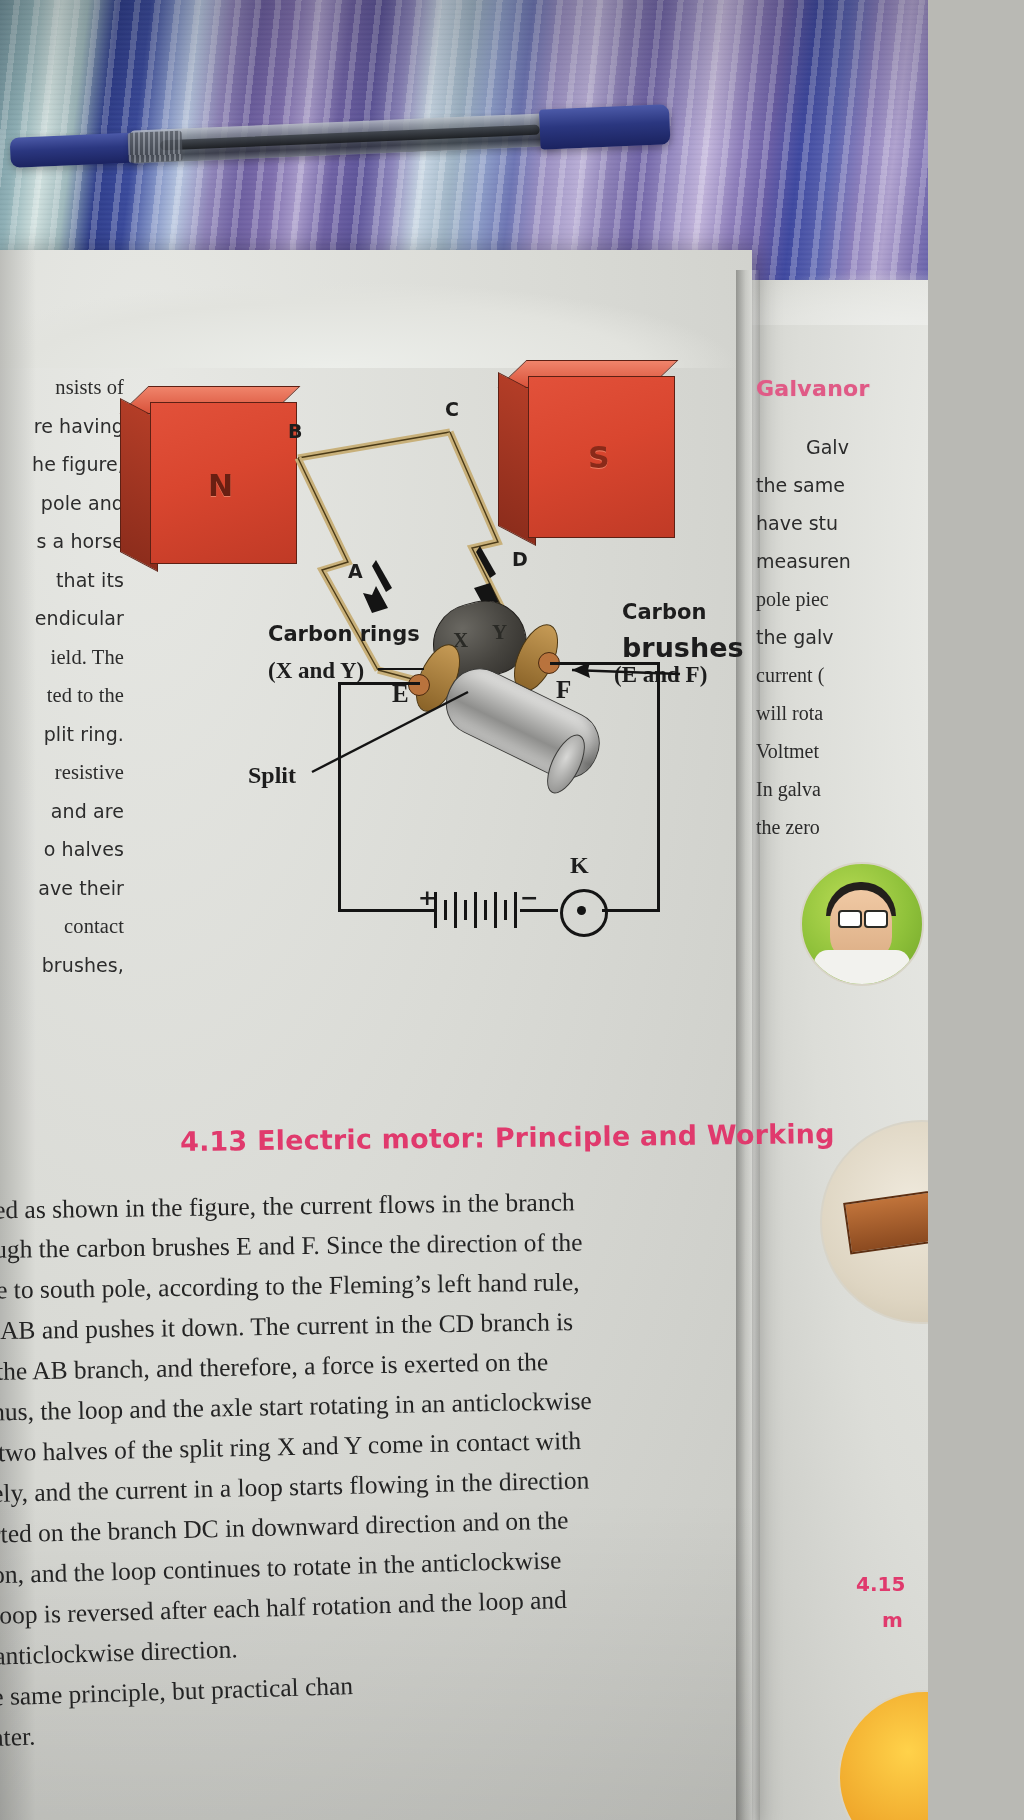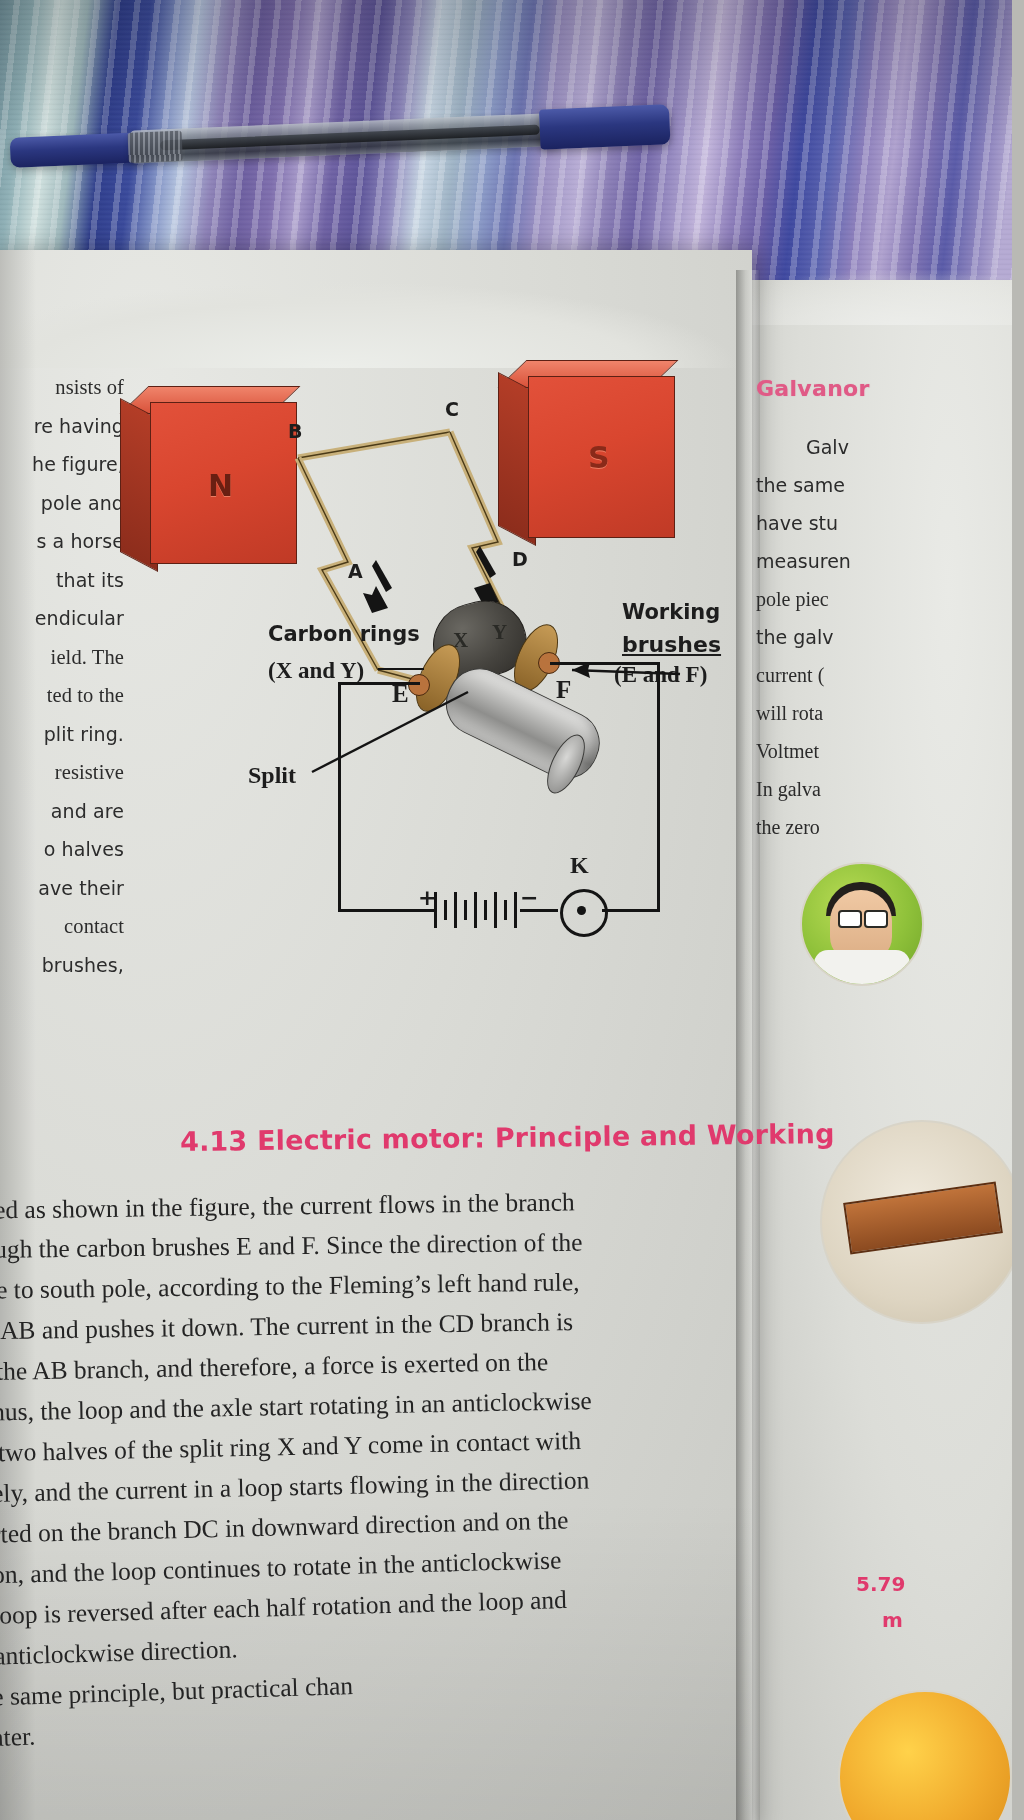--- a/index.html
+++ b/index.html
@@ -3,21 +3,21 @@
 <meta charset="utf-8">
 <title>Electric motor textbook page photo</title>
 <style>
   html,body{margin:0;padding:0;}
   body{
     width:1024px;height:1820px;overflow:hidden;
     background:#b9b9b4;
     font-family:"Liberation Serif", serif;
     position:relative;
   }
-  .stage{position:absolute;left:0;top:0;width:1012px;height:1820px;overflow:hidden;}
+  .stage{position:absolute;left:0;top:0;width:928px;height:1820px;overflow:hidden;}
 
   
   .fabric{
     position:absolute;left:0;top:0;width:1024px;height:420px;
     background:
       repeating-linear-gradient(96deg,
         rgba(255,255,255,0.00) 0px, rgba(255,255,255,0.00) 14px,
         rgba(255,255,255,0.22) 14px, rgba(255,255,255,0.22) 20px),
       linear-gradient(97deg,
         #6f8f99 0px,  #8fb0b6 32px, #cfe0de 62px, #9fb9bd 88px,
@@ -369,22 +369,22 @@
 
     <div class="figlabel" style="left:148px;top:242px;font-size:21px;">Carbon rings</div>
     <div class="figlabel-serif" style="left:148px;top:278px;font-size:23px;">(X and Y)</div>
     <div class="lead" style="left:258px;top:288px;width:46px;"></div>
 
     <div class="figlabel-serif" style="left:128px;top:382px;font-size:24px;">Split</div>
     <svg width="600" height="560" style="position:absolute;left:0;top:0;overflow:visible;pointer-events:none;">
       <line x1="192" y1="392" x2="348" y2="312" stroke="#141414" stroke-width="2.4"></line>
     </svg>
 
-    <div class="figlabel" style="left:502px;top:220px;font-size:21px;">Working</div>
-    <div class="figlabel" style="left:502px;top:252px;font-size:22px;text-decoration:underline;">brushes</div>
+    <div class="figlabel" style="left:502px;top:220px;font-size:21px;">Carbon</div>
+    <div class="figlabel" style="left:502px;top:252px;font-size:27px;">brushes</div>
     <div class="figlabel-serif" style="left:494px;top:282px;font-size:23px;">(E and F)</div>
     <svg width="600" height="560" style="position:absolute;left:0;top:0;overflow:visible;pointer-events:none;">
       <line x1="560" y1="294" x2="452" y2="290" stroke="#141414" stroke-width="2.4"></line>
       <path d="M452,290 l18,-8 l-2,8 l2,8 z" fill="#141414"></path>
     </svg>
 
     <div class="circuit" style="left:218px;top:302px;width:3px;height:230px;"></div>
     <div class="circuit" style="left:218px;top:302px;width:82px;height:3px;"></div>
     <div class="circuit" style="left:430px;top:282px;width:110px;height:3px;"></div>
     <div class="circuit" style="left:537px;top:282px;width:3px;height:250px;"></div>
@@ -435,18 +435,18 @@
     <div class="face"></div>
     <div class="glass" style="left:36px;"></div>
     <div class="glass" style="left:62px;"></div>
     <div class="shirt"></div>
   </div>
 
   <div class="art-circle ac2">
     <div class="board"></div>
   </div>
 
-  <div class="art-tag" style="left:856px;top:1572px;">5.79</div>
+  <div class="art-tag" style="left:856px;top:1572px;">4.15</div>
   <div class="art-tag" style="left:882px;top:1608px;">m</div>
 
   <div class="art-circle ac3"></div>
 
 </div>
 
 </body></html>

